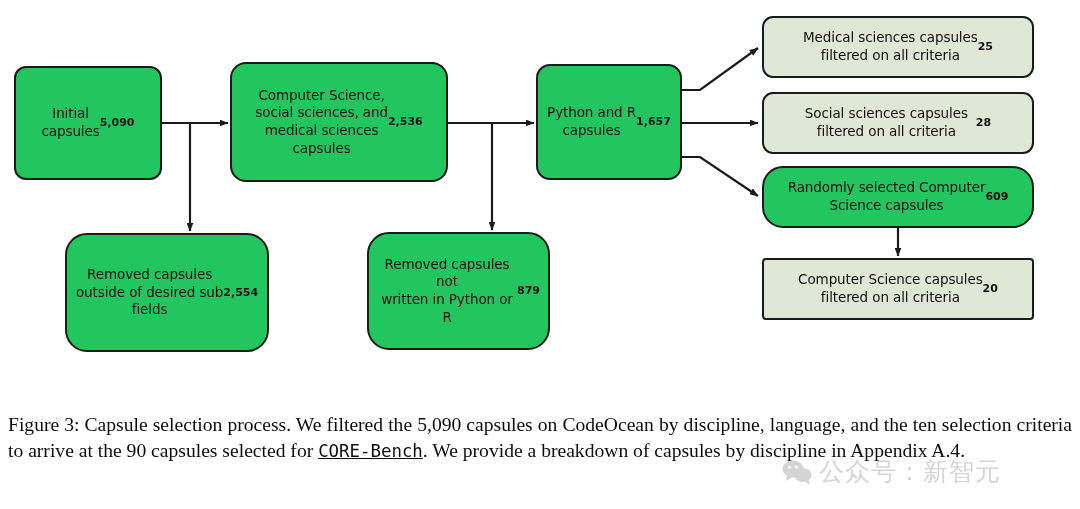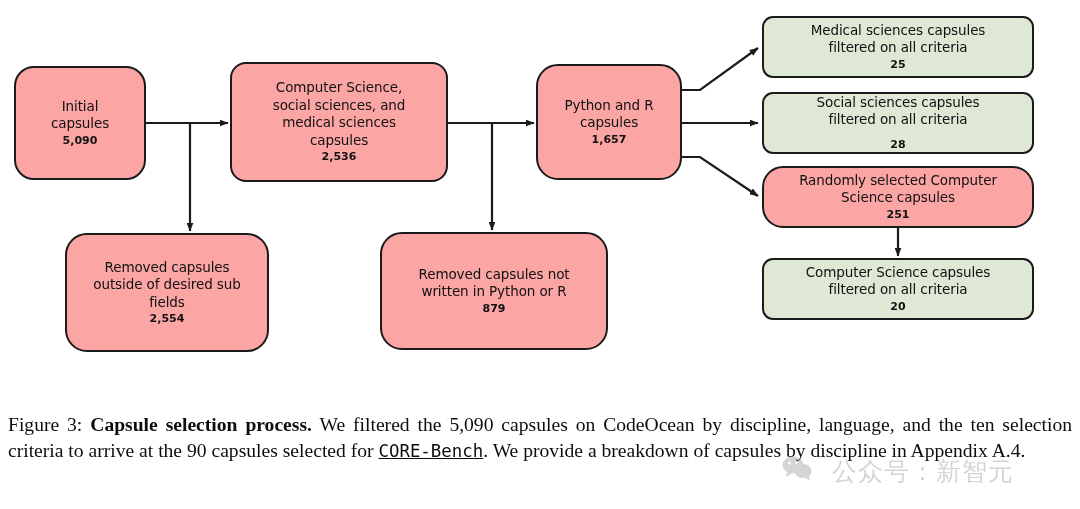--- a/index.html
+++ b/index.html
@@ -29,80 +29,81 @@
     height: 400px;
     pointer-events: none;
   }
 
   .node {
     position: absolute;
     box-sizing: border-box;
     border: 2px solid #1b1b1b;
     border-radius: 14px;
     display: flex;
-    flex-direction: column;
+    flex-direction: row;
     align-items: center;
     justify-content: center;
     text-align: center;
     font-family: "DejaVu Sans", sans-serif;
     color: #111111;
     line-height: 1.30;
     padding: 6px 8px;
   }
-  .node.grey  { background: #fca5a5; }
+  .node.grey  { background: #22c55e; }
   .node.green { background: #dfe7d5; }
 
   .node .ntext {
     font-size: 13.5px;
     letter-spacing: -0.1px;
     white-space: pre-line;
   }
   .node .nval {
     font-size: 11px;
     font-weight: bold;
     margin-top: 1px;
   }
 
   
-  #node-initial          { left: 14px;  top: 66px;  width: 132px; height: 114px; border-radius: 20px; }
+  #node-initial          { left: 14px;  top: 66px;  width: 148px; height: 114px; border-radius: 12px; }
   #node-disciplines      { left: 230px; top: 62px;  width: 218px; height: 120px; border-radius: 16px; }
-  #node-pythonr          { left: 536px; top: 64px;  width: 146px; height: 116px; border-radius: 22px; }
+  #node-pythonr          { left: 536px; top: 64px;  width: 146px; height: 116px; border-radius: 14px; }
   #node-removed-subfield { left: 65px;  top: 233px; width: 204px; height: 119px; border-radius: 22px; }
-  #node-removed-lang     { left: 380px; top: 232px; width: 228px; height: 118px; border-radius: 22px; }
+  #node-removed-lang     { left: 367px; top: 232px; width: 183px; height: 118px; border-radius: 22px; }
   #node-medical          { left: 762px; top: 16px;  width: 272px; height: 62px;  border-radius: 11px; }
   #node-social           { left: 762px; top: 92px;  width: 272px; height: 62px;  border-radius: 11px; gap: 8px; }
   #node-random-cs        { left: 762px; top: 166px; width: 272px; height: 62px;  border-radius: 21px; }
-  #node-cs-filtered      { left: 762px; top: 258px; width: 272px; height: 62px;  border-radius: 11px; justify-content: center; }
+  #node-cs-filtered      { left: 762px; top: 258px; width: 272px; height: 62px;  border-radius: 4px; justify-content: center; }
 
   
   #caption {
     position: absolute;
     left: 8px;
     top: 412px;
     width: 1064px;
     font-family: "Liberation Serif", serif;
     font-size: 19.6px;
     line-height: 1.33;
     color: #0d0d0d;
     text-align: justify;
   }
-  #caption .bold { font-weight: bold; }
+  #caption .bold { font-weight: normal; }
   #caption .mono {
     font-family: "DejaVu Sans Mono", monospace;
     font-size: 17.4px;
     text-decoration: underline;
   }
 
   
   #watermark {
     position: absolute;
     left: 782px;
     top: 455px;
     display: flex;
-    gap: 20px;
+    align-items: center;
+    gap: 7px;
     opacity: 0.42;
     pointer-events: none;
   }
   #watermark .wm-text {
     font-family: "DejaVu Sans", sans-serif;
     font-size: 25px;
     color: #9a9a9a;
     letter-spacing: 1px;
     white-space: nowrap;
   }
@@ -175,21 +176,21 @@
 
   <div class="node green" id="node-social">
     <span class="ntext">Social sciences capsules
 filtered on all criteria</span>
     <span class="nval">28</span>
   </div>
 
   <div class="node grey" id="node-random-cs">
     <span class="ntext">Randomly selected Computer
 Science capsules</span>
-    <span class="nval">251</span>
+    <span class="nval">609</span>
   </div>
 
   <div class="node green" id="node-cs-filtered">
     <span class="ntext">Computer Science capsules
 filtered on all criteria</span>
     <span class="nval">20</span>
   </div>
 
 </div>
 

